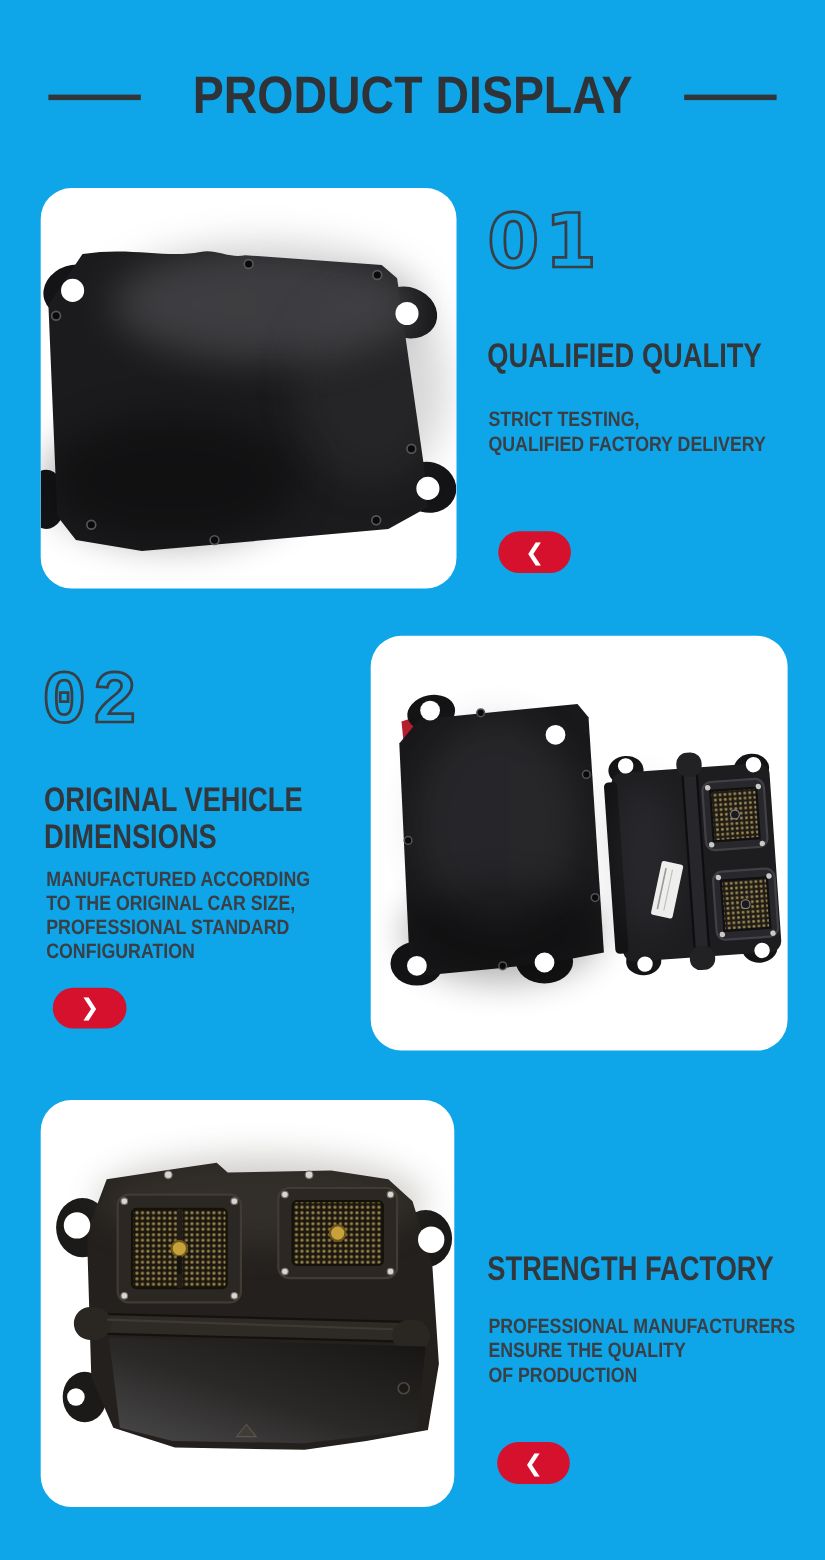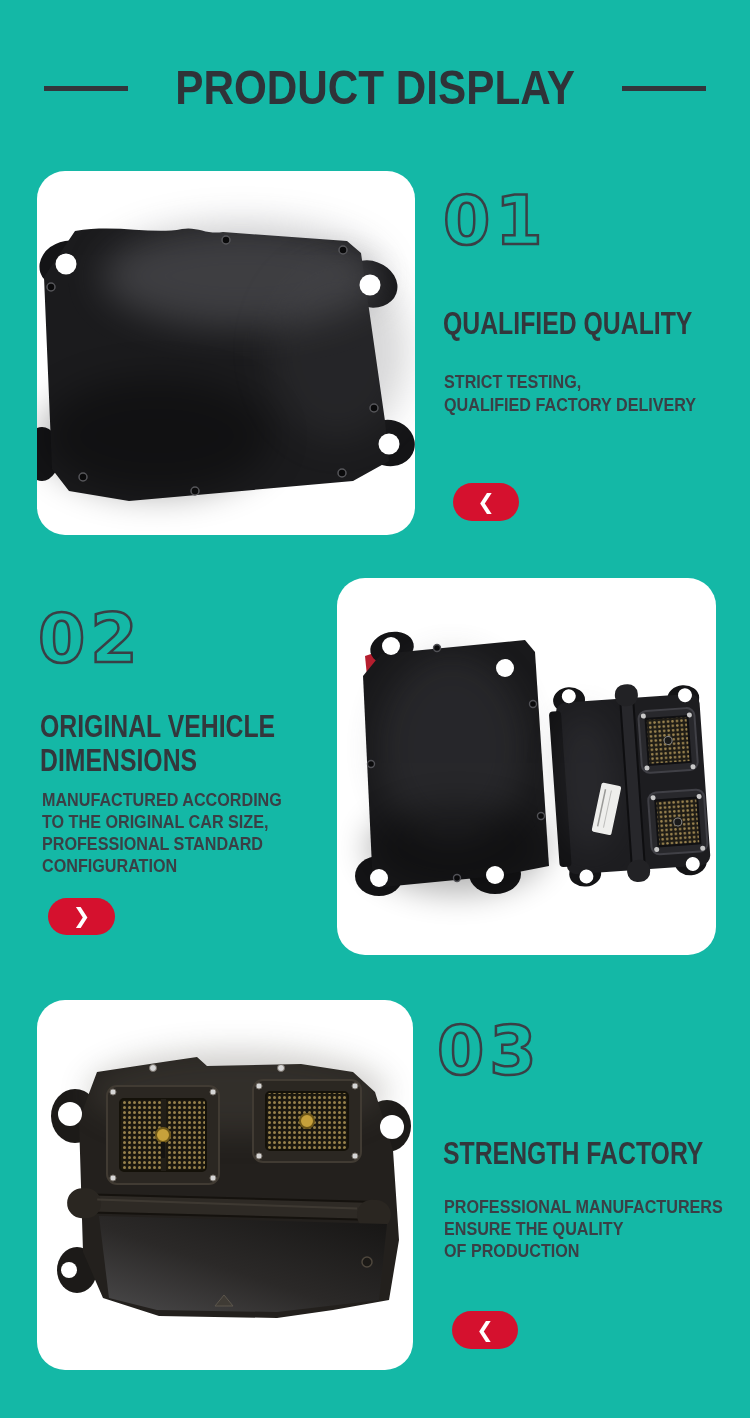--- a/index.html
+++ b/index.html
@@ -1,38 +1,38 @@
 <!DOCTYPE html>
 <html><head>
 <meta charset="utf-8">
 <style>
   html,body{margin:0;padding:0;background:#eaedf1;}
   .page{
     position:relative;width:750px;height:1418px;margin:0 auto;
-    background:#14b8a6;overflow:hidden;
+    background:#0ea5e9;overflow:hidden;
     font-family:"Liberation Sans",sans-serif;color:#33373c;
   }
   
   .header{position:absolute;top:62px;left:0;width:750px;height:52px;
     display:flex;align-items:center;justify-content:center;gap:20px;}
   .dash{width:84px;height:5px;background:#32363b;}
   .title{font-size:48px;line-height:52px;font-weight:bold;color:#2f3338;
     letter-spacing:0;white-space:nowrap;transform:scaleX(0.88);}
   
   .card{position:absolute;background:#ffffff;border-radius:28px;overflow:hidden;}
   .card1{left:37px;top:171px;width:378px;height:364px;}
   .card2{left:337px;top:578px;width:379px;height:377px;}
   .card3{left:37px;top:1000px;width:376px;height:370px;}
   .card svg{display:block;width:100%;height:100%;}
   
   .num{position:absolute;font-family:"DejaVu Sans",sans-serif;font-weight:800;
     font-size:68px;line-height:1.15;letter-spacing:5px;color:transparent;
     -webkit-text-stroke:2.5px #3a3f45;}
   .num1{left:443px;top:182px;}
-  .num2{left:38px;top:600px;}
+  .num2{left:38px;top:600px;font-family:Liberation Mono, monospace;}
   .num3{left:437px;top:1012px;}
   
   .heading{position:absolute;margin:0;font-size:31px;line-height:36px;font-weight:bold;
     color:#33373c;white-space:nowrap;transform:scaleX(0.80);transform-origin:0 0;}
   .heading1{left:443px;top:306px;}
   .heading2{left:40px;top:710px;line-height:34px;}
   .heading3{left:443px;top:1136px;}
   .heading div{display:block;}
   
   .copy{position:absolute;font-size:19px;line-height:23px;font-weight:bold;color:#3a3f45;
@@ -241,21 +241,20 @@
         <rect x="30" y="192" width="34" height="30" rx="15" fill="#2a2621"></rect>
         <rect x="320" y="196" width="34" height="30" rx="15" fill="#2a2621"></rect>
         <line x1="60" y1="203" x2="320" y2="205" stroke="#4a443c" stroke-width="2" opacity="0.6"></line>
       </g>
 
       <path d="M62,216 L350,224 L342,300 L240,312 L120,310 L72,298 Z" fill="url(#flap)"></path>
       <path d="M178,306 l18,0 l-9,-11 z" fill="#3f3b35" stroke="#5c564d" stroke-width="1"></path>
       <circle cx="330" cy="262" r="5" fill="#1b1916" stroke="#4e473d" stroke-width="1.5"></circle>
     </svg>
   </div>
-  <div class="num num3">03</div>
   <h2 class="heading heading3">
     <div>STRENGTH FACTORY</div>
   </h2>
   <div class="copy copy3">
     <div>PROFESSIONAL MANUFACTURERS</div>
     <div>ENSURE THE QUALITY</div>
     <div>OF PRODUCTION</div>
   </div>
   <button class="btn btn3">
     <span class="chev">❮</span>

